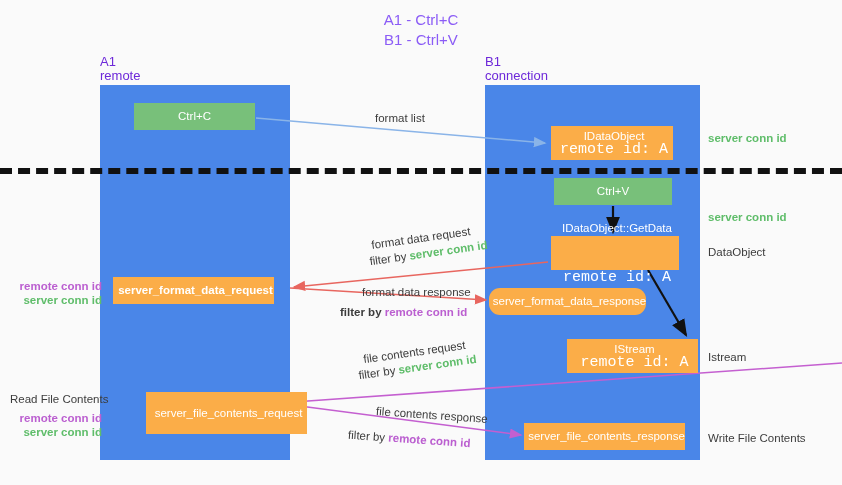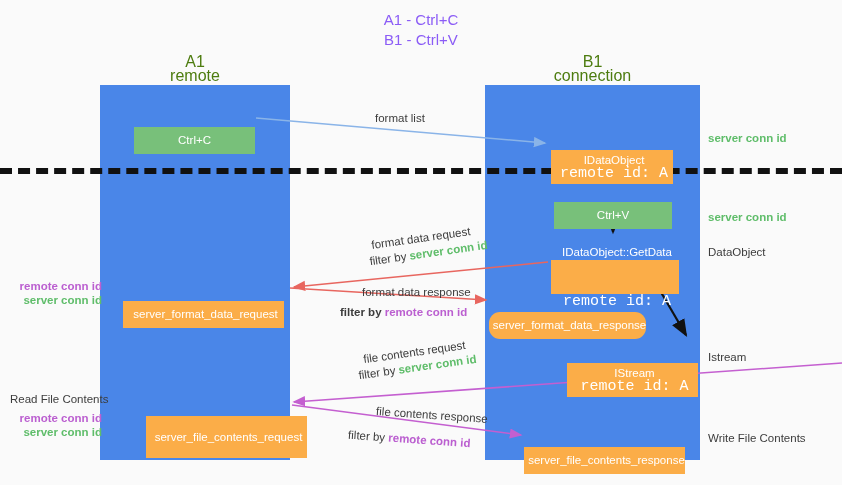--- a/index.html
+++ b/index.html
@@ -18,49 +18,48 @@
     position:absolute;left:0;top:10px;width:842px;
     text-align:center;font-size:15px;line-height:20px;color:#8b5cf6;
   }
 
   
   .lane{position:absolute;background:#4a86e8;}
   #lane-a{left:100px;top:85px;width:190px;height:375px;}
   #lane-b{left:485px;top:85px;width:215px;height:375px;}
 
   .lane-head{
-    position:absolute;text-align:center;font-size:16px;line-height:14px;color:#4d7c0f;
+    position:absolute;font-size:13px;line-height:14px;color:#6d28d9;
   }
   #head-a{left:100px;top:55px;width:190px;}
   #head-b{left:485px;top:55px;width:215px;}
 
   
   #dashline{
     position:absolute;left:0;top:168px;width:842px;height:0;
     border-top:6px dashed #111;
   }
 
   
   .box{
     position:absolute;box-sizing:border-box;
     display:flex;flex-direction:column;align-items:center;justify-content:center;
     color:#ffffff;font-size:11.5px;line-height:13px;text-align:center;
     padding:3px 4px;
-    margin-top:24px;
   }
   .box .l2{font-size:15px;font-family:Liberation Mono, monospace;}
   .green{background:#78c07a;}
   .orange{background:#fbad48;padding-left:8px;}
 
   #box-ctrlc{left:134px;top:103px;width:121px;height:27px;}
   #box-ctrlv{left:554px;top:178px;width:118px;height:27px;}
   #box-idataobject{left:551px;top:126px;width:122px;height:34px;}
   #box-getdata{left:551px;top:236px;width:128px;height:34px;gap:36px;}
   #box-istream{left:567px;top:339px;width:131px;height:34px;}
-  #box-fmtreq{left:123px;top:277px;width:161px;height:27px;}
+  #box-fmtreq{left:113px;top:277px;width:161px;height:27px;font-weight:bold;}
   #box-fmtresp{left:489px;top:288px;width:157px;height:27px;border-radius:11px;}
   #box-filereq{left:146px;top:392px;width:161px;height:42px;}
   #box-fileresp{left:524px;top:423px;width:161px;height:27px;}
 
   
   .lbl{position:absolute;font-size:11.5px;line-height:14px;color:#3c3c3c;white-space:nowrap;}
   .green-t{color:#5fbd6a;font-weight:bold;}
   .purple-t{color:#bb5fd0;font-weight:bold;}
   .bold{font-weight:bold;}
 

